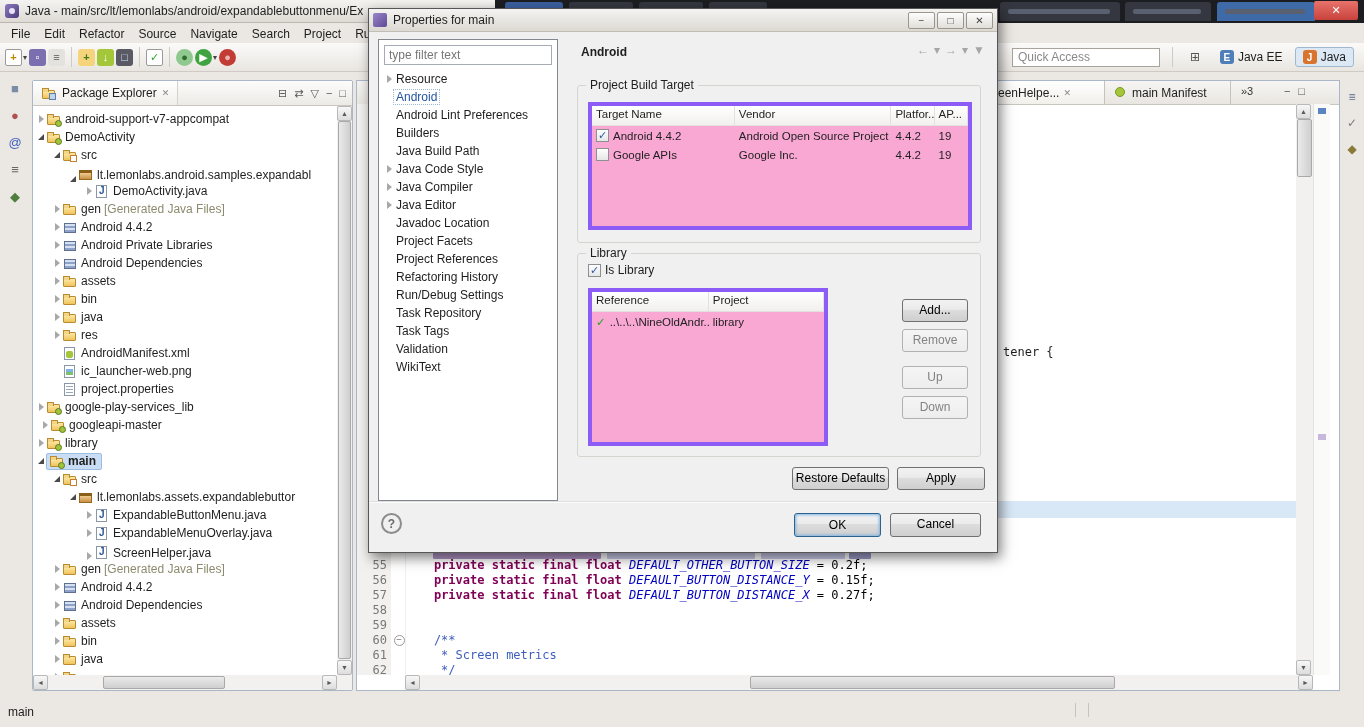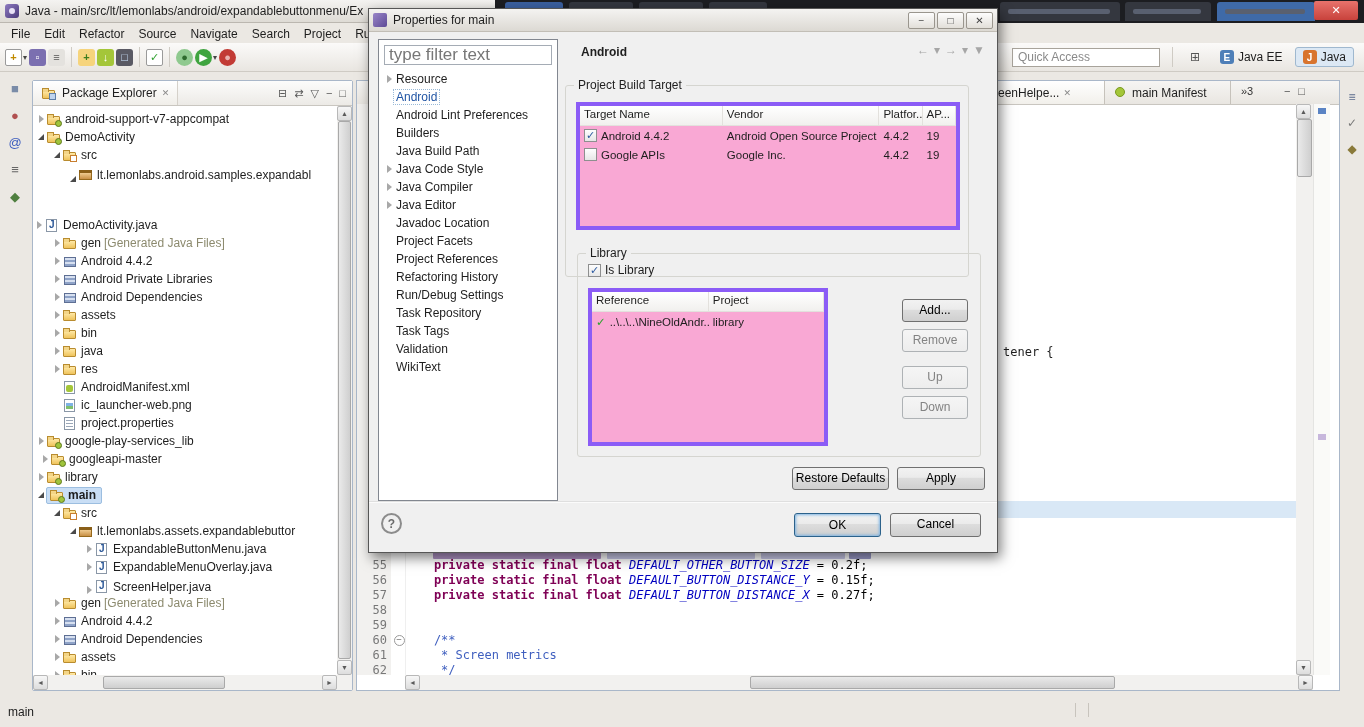--- a/index.html
+++ b/index.html
@@ -142,21 +142,21 @@
           box-shadow:3px 5px 12px rgba(0,0,0,.5);z-index:10;box-sizing:border-box}
   .dlg-title{height:22px;background:linear-gradient(#F4F3F1,#DCD9D3);border-bottom:1px solid #C2BEB6;
              display:flex;align-items:center;gap:6px;padding:0 4px}
   .dlg-icon{width:14px;height:14px;border-radius:2px;background:linear-gradient(135deg,#9A86C8,#5D4A96);flex:0 0 14px}
   .dlg-title-text{flex:1}
   .dlg-btn{width:27px;height:17px;border:1px solid #9A968E;background:linear-gradient(#FDFDFD,#E2DFD9);
            display:inline-flex;align-items:center;justify-content:center;font-size:10px;color:#444;border-radius:2px;
            margin-left:2px;box-sizing:border-box}
   .dlg-left{position:absolute;left:9px;top:30px;width:180px;height:462px;background:#fff;border:1px solid #828790;box-sizing:border-box}
   .dlg-filter{display:block;width:calc(100% - 10px);height:20px;margin:5px;border:1px solid #A5ACB5;padding:0 4px;
-              font-size:17px;box-sizing:border-box;font-family:"Liberation Sans","DejaVu Sans",sans-serif}
+              font-size:12px;box-sizing:border-box;font-family:"Liberation Sans","DejaVu Sans",sans-serif}
   .dlg-filter::placeholder{color:#777}
   .dtrow{display:flex;align-items:center;height:18px;padding-left:5px;white-space:nowrap}
   .dlabel{padding:0 2px}
   .dtrow.sel .dlabel{color:var(--link,#2155A4);outline:1px dotted #9ABAD8}
   .dlg-page-title{position:absolute;left:212px;top:36px;font-weight:bold}
   .dlg-nav{position:absolute;right:12px;top:34px;color:#A6A6A6;display:flex;gap:5px;align-items:center;font-size:12px}
   .grp{position:absolute;border:1px solid #D5D5D0;border-radius:3px;box-sizing:border-box}
   .grp-label{position:absolute;top:-8px;left:8px;background:#F0F0F0;padding:0 4px;white-space:nowrap}
   .tbl{position:absolute;background:#f9a8d4;border:4px solid #8b5cf6;box-sizing:border-box;overflow:hidden;font-size:11.5px}
   .thead{display:flex;height:19px;background:linear-gradient(#FFF,#F1F0EE);border-bottom:1px solid #E3E1DD}
@@ -324,21 +324,21 @@
         </div>
         <div class="trow" style="padding-left: 34px; align-items: flex-end;">
           <span class="tw">
             <i class="arr-e"></i>
           </span>
           <span class="ic package">
             <i></i>
           </span>
           <span class="label">lt.lemonlabs.android.samples.expandabl</span>
         </div>
-        <div class="trow" style=" margin-top: 34px;">
+        <div class="trow" style="padding-left: 50px;">
           <span class="tw">
             <i class="arr-c"></i>
           </span>
           <span class="ic javafile">
             <i></i>
           </span>
           <span class="label">DemoActivity.java</span>
         </div>
         <div class="trow" style="padding-left: 18px;">
           <span class="tw">
@@ -780,21 +780,21 @@
     </div>
     <div class="dlg-page-title">Android</div>
     <div class="dlg-nav" id="dlg-nav">
         <span>←</span>
         <span>▾</span>
         <span>→</span>
         <span>▾</span>
         <span>▼</span>
       </div>
 
-    <div class="grp" id="grp1" style="left:196px;top:76px;width:404px;height:192px">
+    <div class="grp" id="grp1" style="left:208px;top:76px;width:404px;height:158px">
       <span class="grp-label">Project Build Target</span>
       <div class="tbl" id="tbl1" style="left:10px;top:16px;width:384px;height:128px">
           <div class="thead">
             <span class="th" style="width: 146px;">Target Name</span>
             <span class="th" style="width: 160px;">Vendor</span>
             <span class="th" style="width: 44px;">Platfor...</span>
             <span class="th" style="width: 34px;">AP...</span>
           </div>
           <div class="trw">
             <span class="td" style="width: 146px;">

